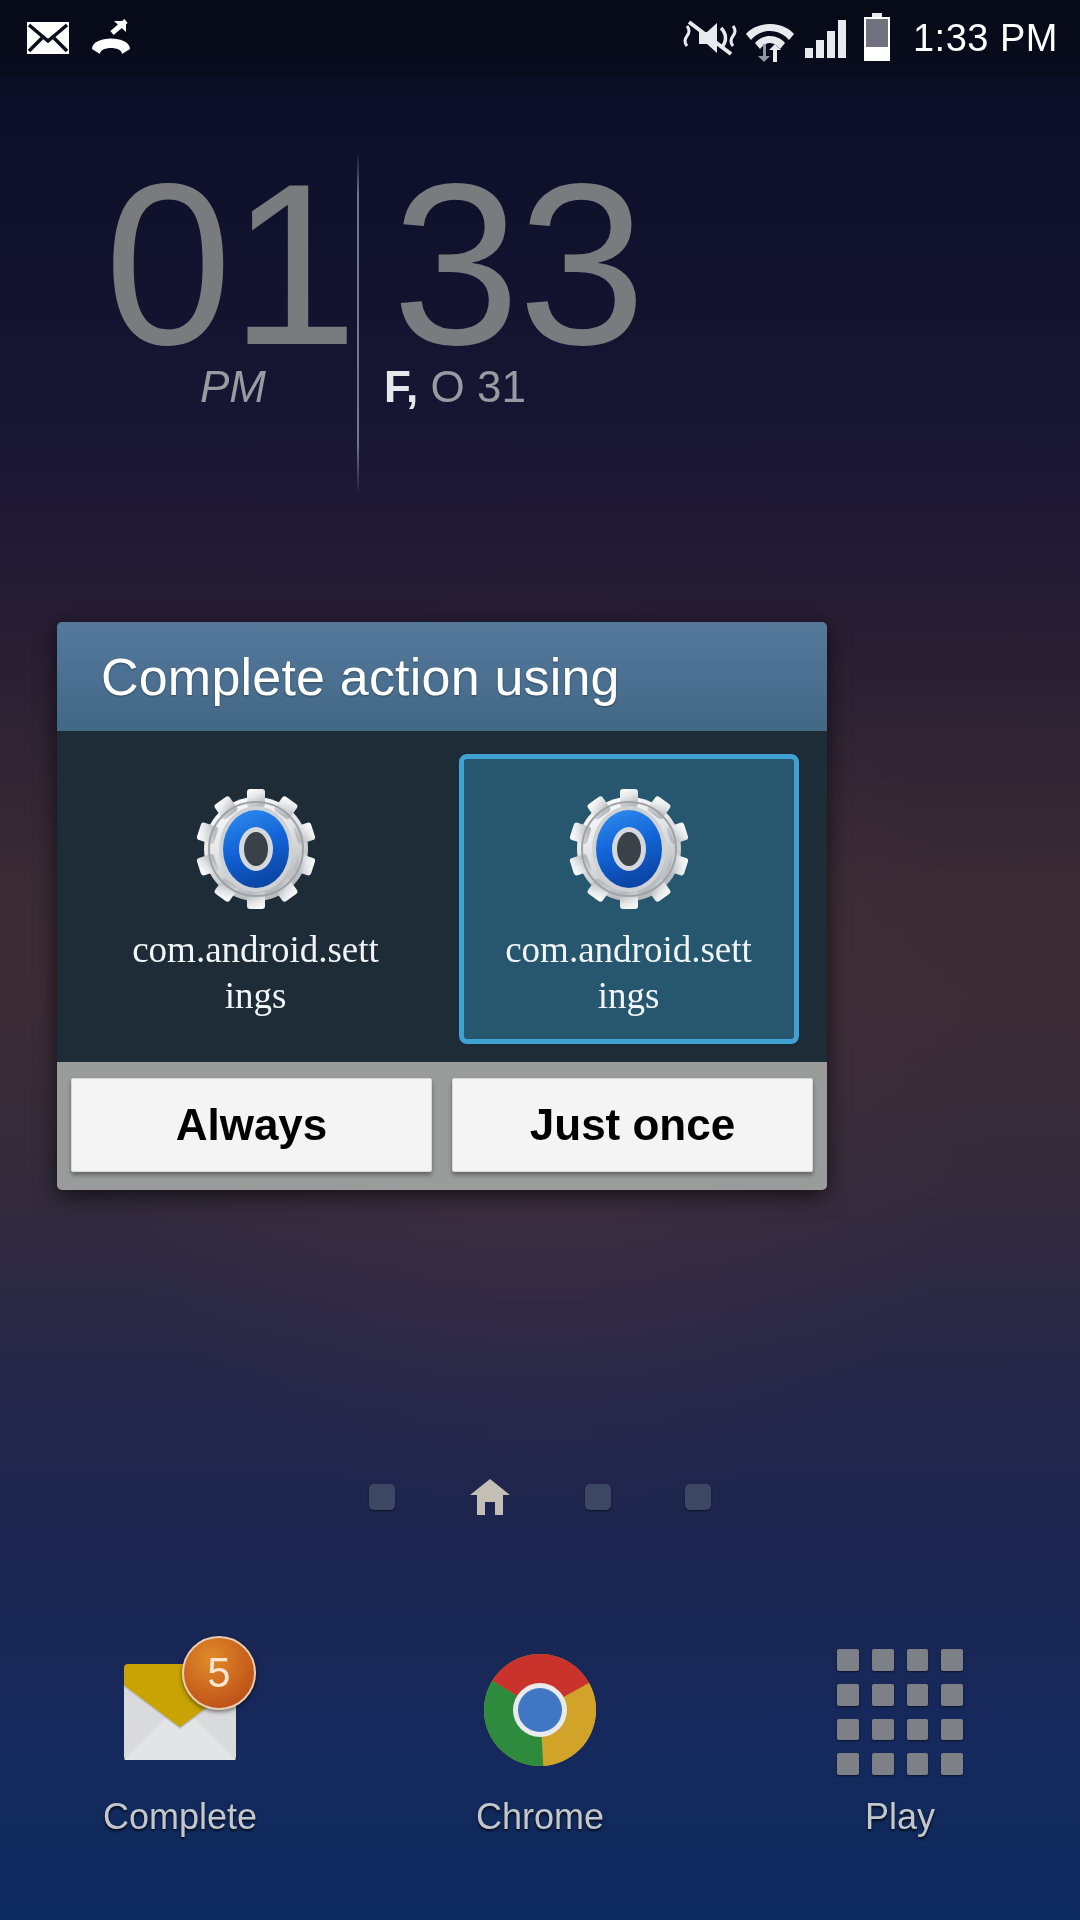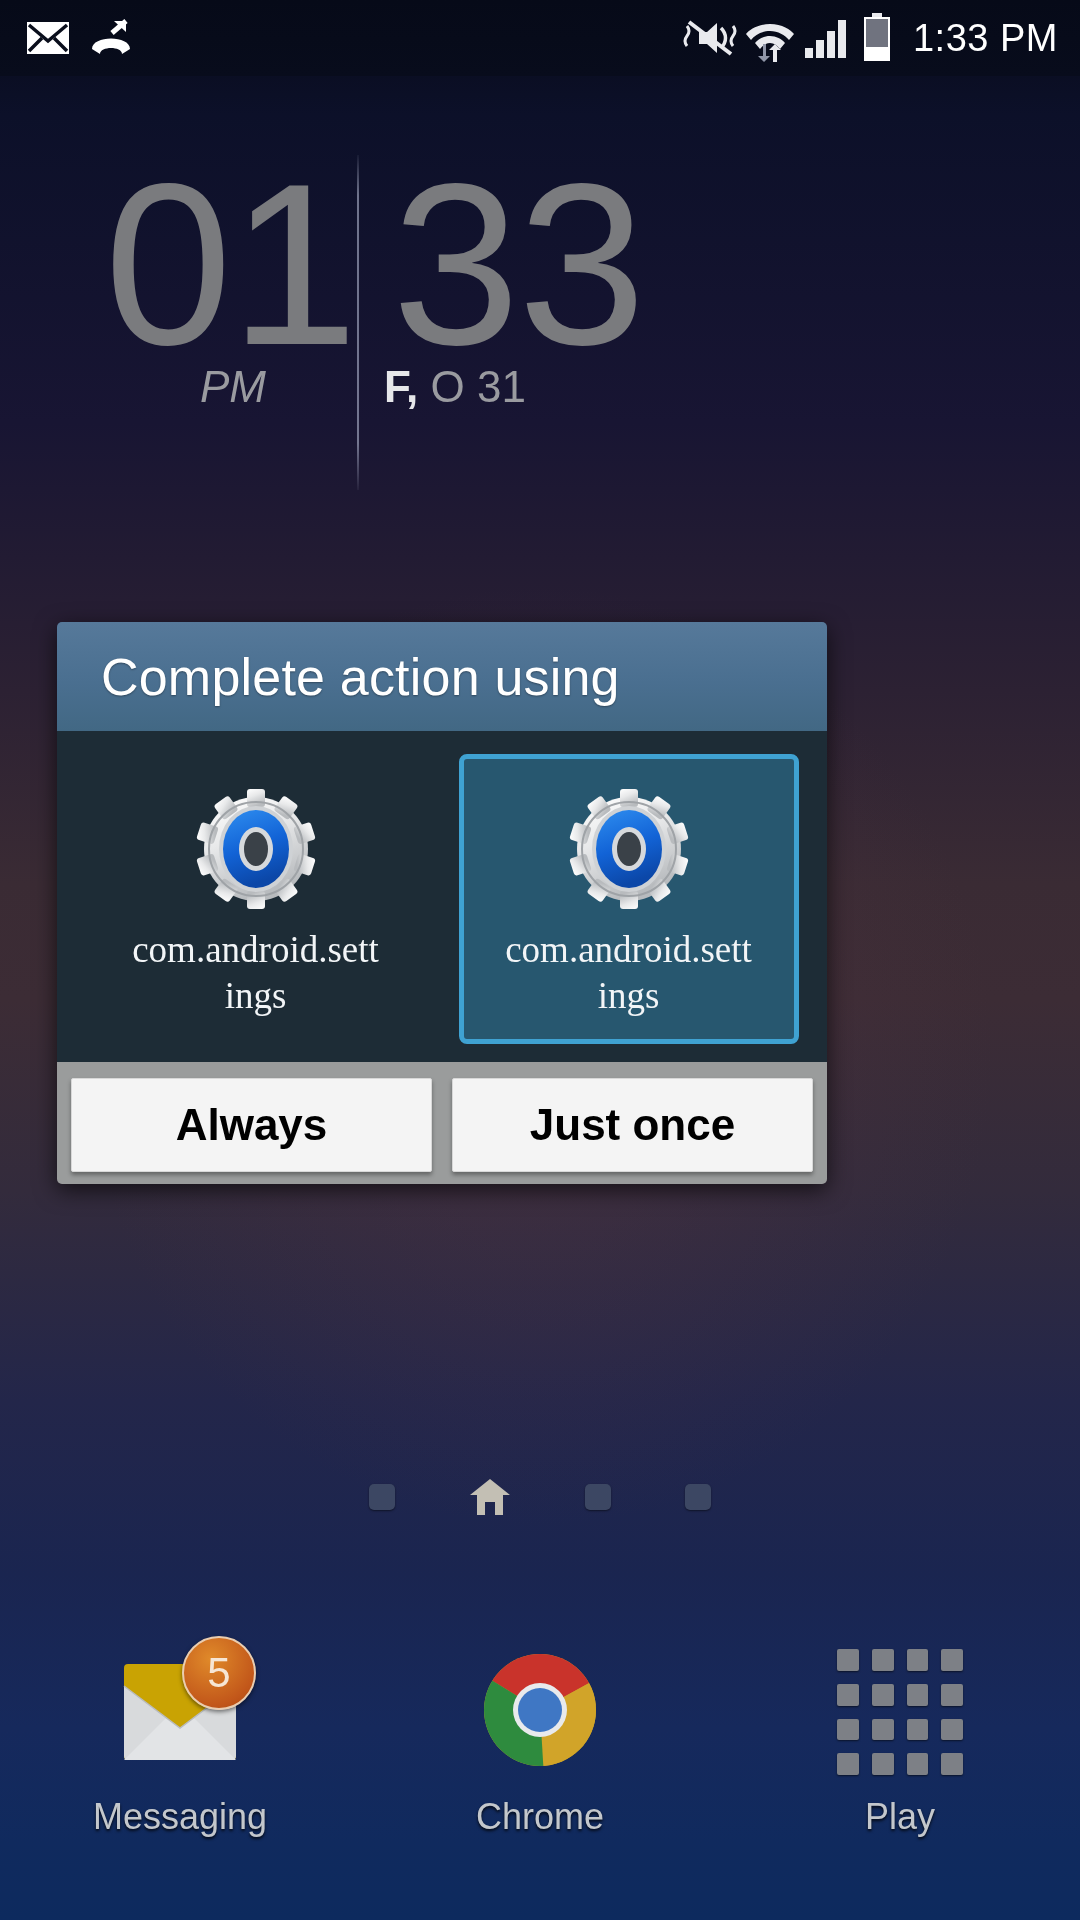--- a/index.html
+++ b/index.html
@@ -176,21 +176,21 @@
     color: #f2f5f7;
     font-size: 37px;
     line-height: 46px;
     text-align: center;
     width: 250px;
     word-break: break-all;
     font-family: Liberation Serif, serif;
   }
   #dialog-footer {
     background: #9a9c9c;
-    padding: 16px 14px 12px 14px;
+    padding: 16px 14px 18px 14px;
     display: flex;
     gap: 20px;
   }
   .dialog-btn {
     flex: 1;
     height: 92px;
     background: #f4f4f4;
     border: 1px solid #d8d8d8;
     border-radius: 2px;
     color: #000000;
@@ -471,21 +471,21 @@
     <div class="dock-item">
       <div class="dock-icon">
         <svg width="136" height="136" viewBox="0 0 136 136" style="position:absolute;left:0;top:0">
           <rect x="12" y="22" width="112" height="96" rx="4" fill="#c9a303"></rect>
           <path d="M12 44 L12 114 a4 4 0 0 0 4 4 L120 118 a4 4 0 0 0 4 -4 L124 44 L68 86 Z" fill="#d8dadc"></path>
           <path d="M12 118 L54 76 L68 86 L82 76 L124 118 Z" fill="#e2e4e6"></path>
           <path d="M12 44 L68 86 L124 44" stroke="#b9bbbd" stroke-width="1.5" fill="none"></path>
         </svg>
         <div class="badge">5</div>
       </div>
-      <div class="dock-label">Messaging</div>
+      <div class="dock-label">Complete</div>
     </div>
 
 
     <div class="dock-item">
       <div class="dock-icon">
         <svg width="136" height="136" viewBox="0 0 136 136" style="position:absolute;left:0;top:0">
           <clipPath id="chromeclip">
               <circle cx="68" cy="68" r="56"></circle>
             </clipPath>
           <g clip-path="url(#chromeclip)">

